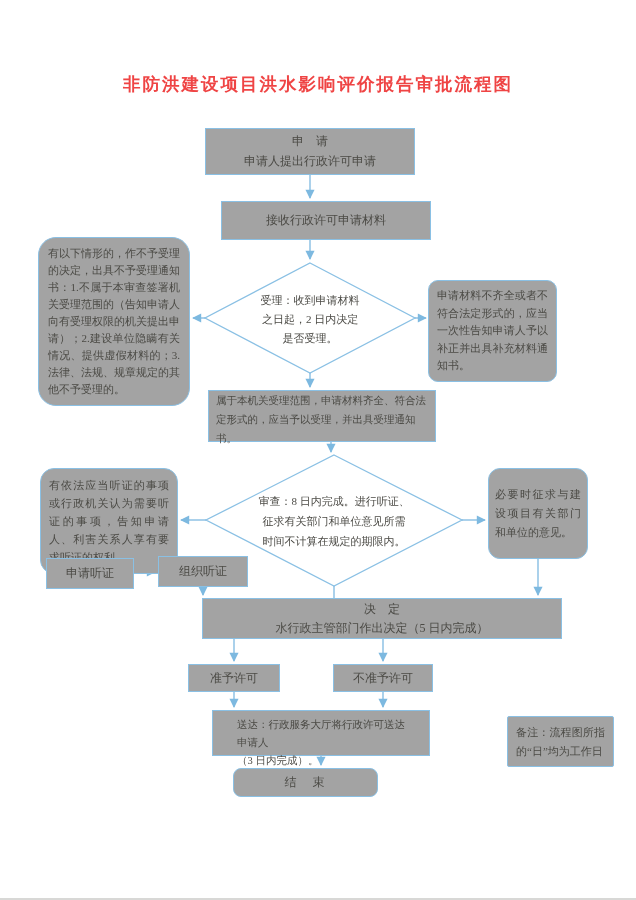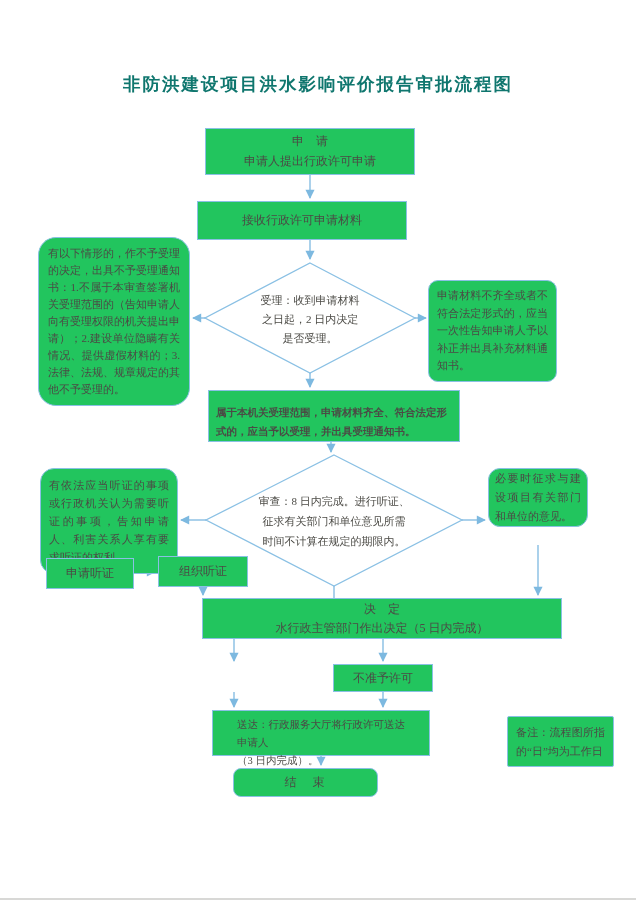--- a/index.html
+++ b/index.html
@@ -7,45 +7,45 @@
     position:relative;width:636px;height:900px;background:#ffffff;
     margin:0 auto;overflow:hidden;
     font-family:"Liberation Serif","DejaVu Serif",serif;
     color:#4b4a45;
     border-bottom:2px solid #d8d8d6;
     box-sizing:border-box;
   }
   #page-title{
     position:absolute;top:72px;left:0;width:100%;
     text-align:center;font-size:17.5px;font-weight:bold;
-    letter-spacing:2px;color:#0f766e;
+    letter-spacing:2px;color:#ef4444;
   }
   svg.connectors{position:absolute;left:0;top:0;width:636px;height:900px;}
   .box,.rbox{
-    position:absolute;border:1px solid #8ac0e4;background:#22c55e;
+    position:absolute;border:1px solid #8ac0e4;background:#a3a3a3;
     box-sizing:border-box;color:#4b4a45;
   }
   .rbox{border-radius:14px;}
   .center{display:flex;align-items:center;justify-content:center;text-align:center;}
   .col{display:flex;flex-direction:column;align-items:center;justify-content:center;text-align:center;}
   .note{font-size:11px;line-height:17px;text-align:justify;}
   .dtext{
     position:absolute;text-align:center;font-size:11px;line-height:19px;
     color:#4b4a45;
   }
   
   #node-apply{left:205px;top:128px;width:210px;height:47px;font-size:12px;gap:3px;}
-  #node-receive{left:197px;top:201px;width:210px;height:39px;font-size:12px;}
+  #node-receive{left:221px;top:201px;width:210px;height:39px;font-size:12px;}
   #note-reject{left:38px;top:237px;width:152px;padding:7px 9px;border-radius:18px;}
   #note-supplement{left:428px;top:280px;width:129px;padding:6px 8px;border-radius:10px;line-height:17.5px;}
-  #node-accepted{left:208px;top:390px;width:252px;height:52px;padding:12px 7px;font-size:10.5px;line-height:19px;font-weight:bold;}
+  #node-accepted{left:208px;top:390px;width:228px;height:52px;padding:0 7px;font-size:10.5px;line-height:19px;}
   #dtext-accept{left:225px;top:291px;width:170px;}
   #dtext-review{left:232px;top:491px;width:204px;line-height:20px;}
   #note-hearing{left:40px;top:468px;width:138px;padding:7px 8px;line-height:18px;}
-  #note-consult{left:488px;top:468px;width:100px;padding:0 6px;border-radius:12px;line-height:19px;}
+  #note-consult{left:488px;top:468px;width:100px;padding:16px 6px;border-radius:12px;line-height:19px;}
   #node-apply-hearing{left:46px;top:558px;width:88px;height:31px;font-size:12px;}
   #node-organize-hearing{left:158px;top:556px;width:90px;height:31px;font-size:12px;}
   #node-decision{left:202px;top:598px;width:360px;height:41px;font-size:12px;gap:2px;}
   #node-grant{left:188px;top:664px;width:92px;height:28px;font-size:12px;}
   #node-deny{left:333px;top:664px;width:100px;height:28px;font-size:12px;}
   #node-deliver{left:212px;top:710px;width:218px;height:46px;padding:5px 24px;font-size:10.5px;line-height:18px;}
   #node-end{left:233px;top:768px;width:145px;height:29px;border-radius:8px;font-size:12px;letter-spacing:2px;}
   #note-remark{left:507px;top:716px;width:107px;padding:6px 8px;line-height:18.5px;border-radius:2px;}
 </style>
 </head>
@@ -118,20 +118,21 @@
 
   <div class="box center" id="node-apply-hearing">申请听证</div>
 
   <div class="box center" id="node-organize-hearing">组织听证</div>
 
   <div class="box col" id="node-decision">
     <div>决　定</div>
     <div>水行政主管部门作出决定（5 日内完成）</div>
   </div>
 
+  <div class="box center" id="node-grant">准予许可</div>
 
   <div class="box center" id="node-deny">不准予许可</div>
 
   <div class="box" id="node-deliver">
     <div>送达：行政服务大厅将行政许可送达申请人</div>
     <div>（3 日内完成）。</div>
   </div>
 
   <div class="rbox center" id="node-end">结　束</div>
 

